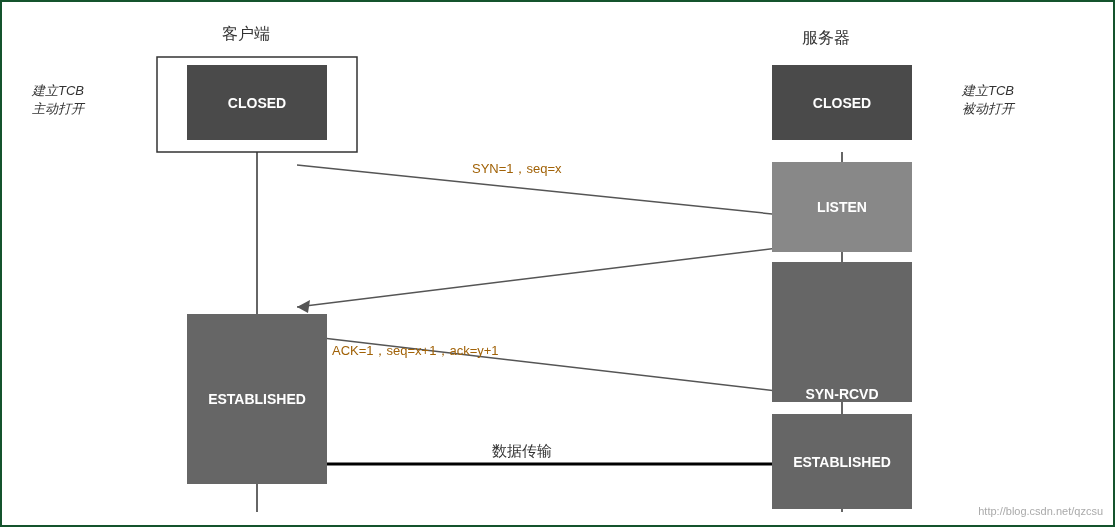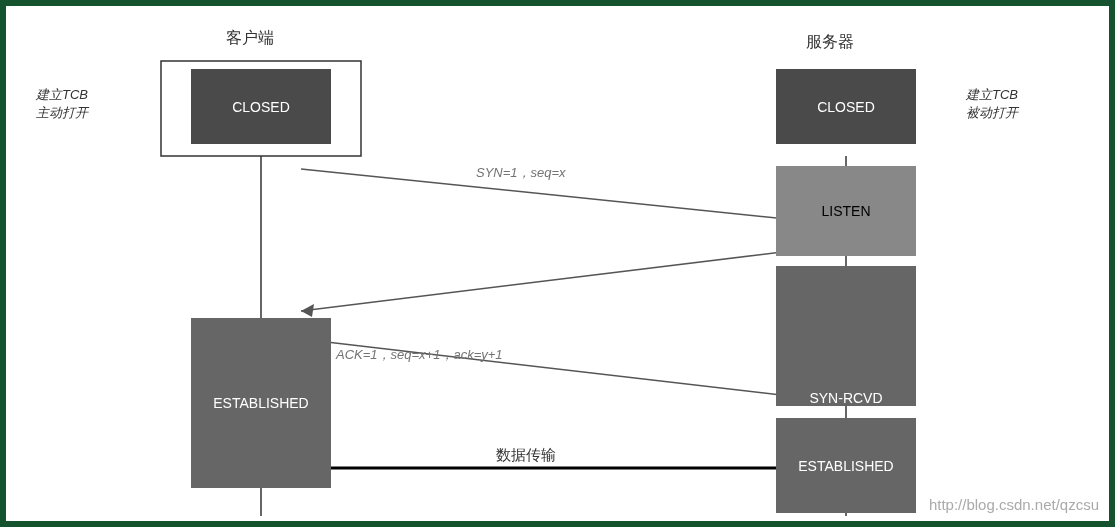--- a/index.html
+++ b/index.html
@@ -9,58 +9,58 @@
       width: 1115px;
       height: 527px;
       overflow: hidden;
       position: relative;
     }
     .diagram-container {
       position: relative;
       width: 1115px;
       height: 527px;
       background: #fff;
-      border: 6px solid #14532d;
+      border: 2px solid #14532d;
     }
 
     
     .label {
       position: absolute;
       font-size: 14px;
       color: #333;
     }
 
     
     .state-box {
       position: absolute;
       background: #666;
       color: #fff;
       display: flex;
       align-items: center;
       justify-content: center;
       font-size: 14px;
-      font-weight: normal;
+      font-weight: bold;
     }
 
     
     .svg-overlay {
       position: absolute;
       top: 0;
       left: 0;
       width: 1115px;
       height: 527px;
       pointer-events: none;
     }
 
     
     .watermark {
       position: absolute;
       bottom: 8px;
       right: 10px;
-      font-size: 15px;
+      font-size: 11px;
       color: #aaa;
     }
 
     
     .tcb-label {
       position: absolute;
       font-size: 13px;
       color: #333;
       line-height: 1.4;
       font-style: italic;
@@ -69,23 +69,22 @@
     
     .data-label {
       position: absolute;
       font-size: 15px;
       color: #333;
     }
 
     
     .arrow-label {
       position: absolute;
-      font-style: italic;
       font-size: 13px;
-      color: #737373;
+      color: #a16207;
     }
   </style>
 </head>
 <body>
 
 <div class="diagram-container">
 
   <svg class="svg-overlay">
 
     <rect x="155" y="55" width="200" height="95" fill="none" stroke="#333" stroke-width="1.5"></rect>
@@ -121,21 +120,21 @@
 
   <div class="state-box" style="left: 185px; top: 63px; width: 140px; height: 75px; background: #4a4a4a;">
     <span>CLOSED</span>
   </div>
 
   <div class="state-box" style="left: 770px; top: 63px; width: 140px; height: 75px; background: #4a4a4a;">
     <span>CLOSED</span>
   </div>
 
 
-  <div class="state-box" style="left: 770px; top: 160px; width: 140px; height: 90px; background: #888; color: #000000;">
+  <div class="state-box" style="left: 770px; top: 160px; width: 140px; height: 90px; background: #888; color: #ffffff;">
     <span>LISTEN</span>
   </div>
 
   <div class="state-box" style="left: 770px; top: 260px; width: 140px; height: 140px; background: #666; align-items: flex-end;">
     <span>SYN-RCVD</span>
   </div>
 
   <div class="state-box" style="left: 185px; top: 312px; width: 140px; height: 170px; background: #666;">
     <span>ESTABLISHED</span>
   </div>

